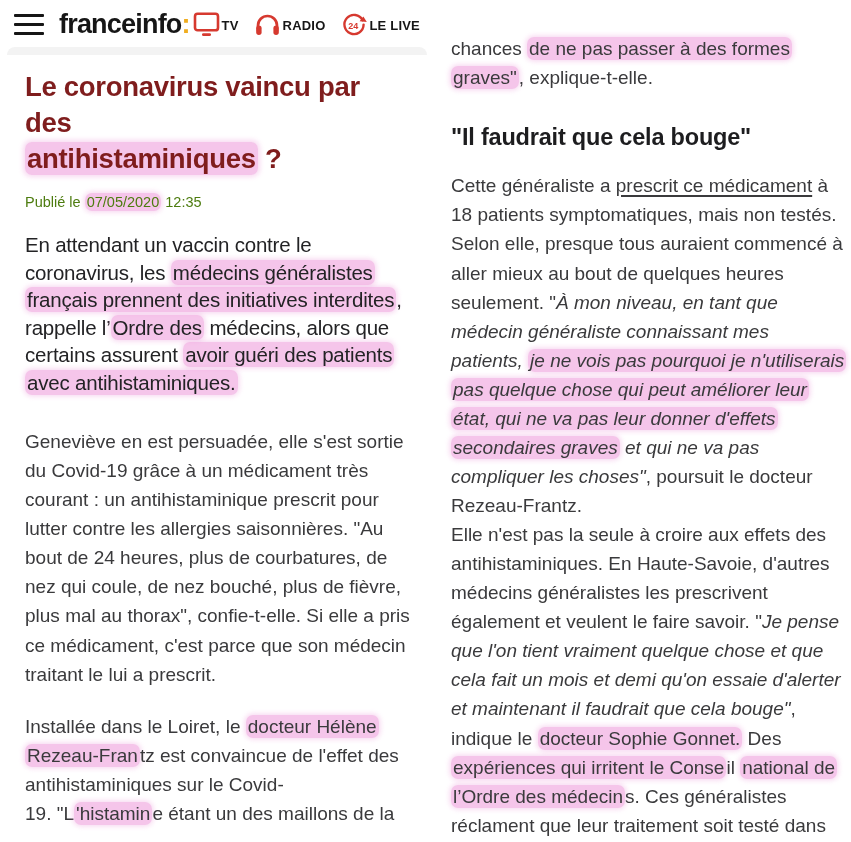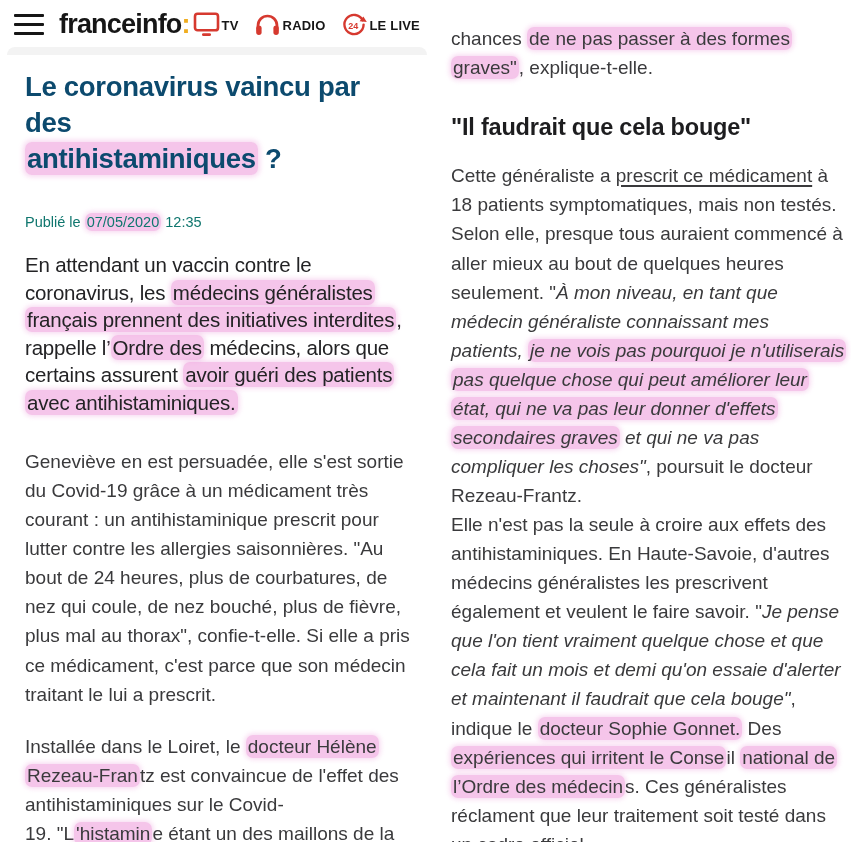--- a/index.html
+++ b/index.html
@@ -7,38 +7,38 @@
   body {
     width:851px; height:842px; overflow:hidden;
     background:#ffffff;
     font-family:"Liberation Sans", sans-serif;
     color:#3a3a3c;
   }
   .page { display:flex; width:851px; height:842px;justify-content:center; }
 
   
   .col-left { width:430px; flex:0 0 430px; position:relative; background:#fff; }
-  .col-right { flex:1; padding:2px 6px 0 21px; background:#fff; }
+  .col-right { flex:1; padding:12px 6px 0 21px; background:#fff; }
 
   .header { display:flex; align-items:center; padding:9px 10px 5px 14px; background:#fff; }
   .hamburger { width:32px; display:flex; flex-direction:column; gap:5.5px; padding:4px 0; cursor:pointer; }
   .hamburger .bar { height:3.4px; width:30px; background:#161616; border-radius:1px; }
   .logo { font-size:27px; font-weight:800; letter-spacing:-0.8px; color:#161616; margin-left:13px; }
   .logo .colon { color:#f0ad1f; }
   .nav { margin-left:auto; display:flex; gap:13px; align-items:flex-start; }
   .nav-item { display:flex; align-items:center; cursor:pointer; min-width:30px; }
   .nav-label { font-size:13px; font-weight:700; color:#161616; margin-top:1px; letter-spacing:.2px; white-space:nowrap; }
   .panel-edge { height:8px; background:#f3f3f3; border-radius:8px 8px 0 0; margin:2px 3px 0 7px; }
 
   .article-left { padding:6px 17px 0 25px; }
   h1 {
     margin:8px 0 0 0; font-size:27.5px; line-height:1.30;
-    font-weight:800; letter-spacing:-0.3px; color:#0c4a6e;
+    font-weight:800; letter-spacing:-0.3px; color:#7f1d1d;
   }
-  .pub { margin-top:38px; font-size:14.5px; color:#0f766e; }
+  .pub { margin-top:18px; font-size:14.5px; color:#4d7c0f; }
   .intro {
     margin-top:21px; font-size:20.5px; font-weight:400; letter-spacing:-0.2px;
     line-height:1.34; color:#232325;
   }
   .bodytext { font-size:19px; line-height:1.53; color:#3a3a3c; }
   .article-left .bodytext p { margin:31px 0 0 0; }
   .article-left .bodytext p + p { margin-top:23px; }
 
   
   .col-right .cont { margin:0; padding-top:2px; }

